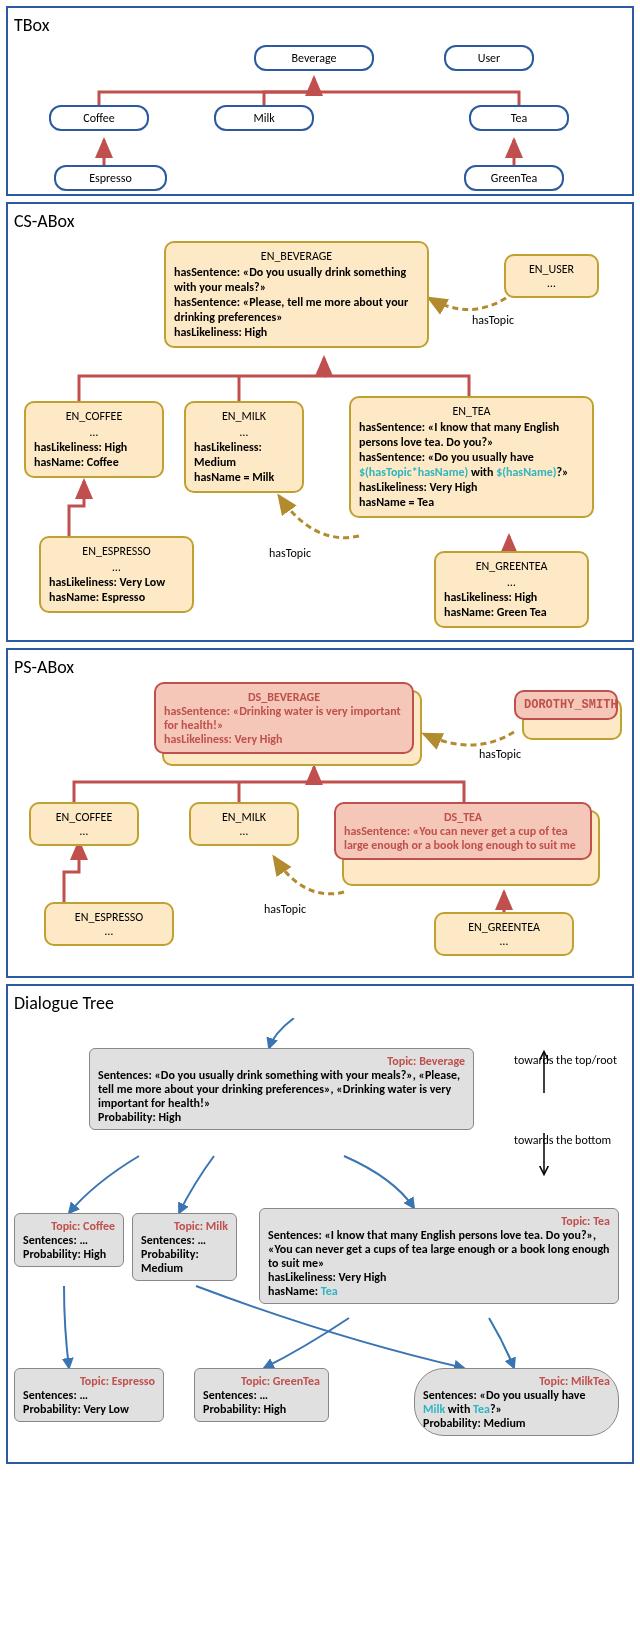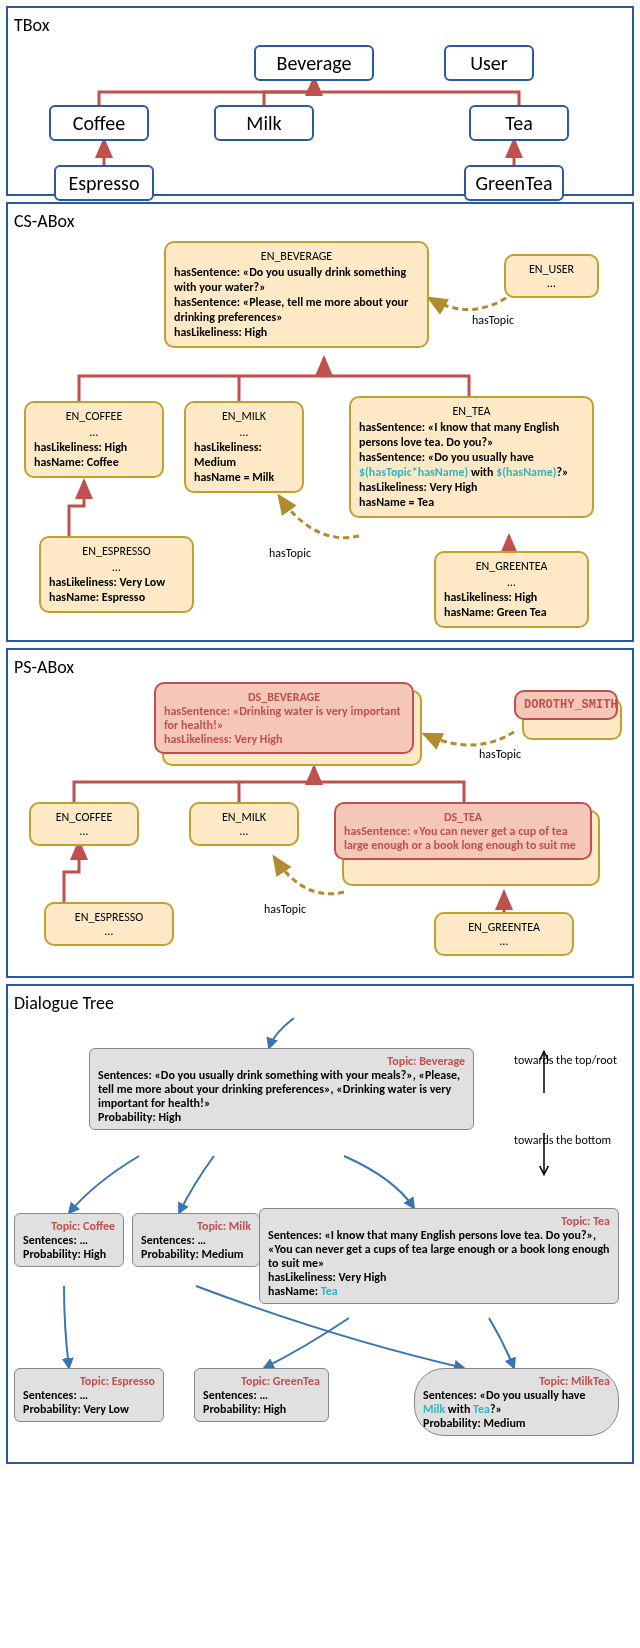--- a/index.html
+++ b/index.html
@@ -1,19 +1,19 @@
 <!DOCTYPE html>
 <html><head>
 <meta charset="utf-8">
 <style>
 * { box-sizing: border-box; margin: 0; padding: 0; }
 body { font-family: Calibri, Arial, sans-serif; font-size: 12px; width: 640px; background: #fff; }
 .panel { border: 2px solid #2a5a9f; margin: 6px; padding: 6px; position: relative; }
 .panel-title { font-size: 18px; font-weight: normal; margin-bottom: 4px; }
-.node { border: 2px solid #2a5a9f; border-radius: 6px; padding: 4px 8px; display: inline-block; background: #fff; text-align: center; font-size: 20px; position: absolute; }
+.node { border: 2px solid #2a5a9f; border-radius: 12px; padding: 4px 8px; display: inline-block; background: #fff; text-align: center; font-size: 12px; position: absolute; }
 .cs-node { border: 2px solid #c0a030; border-radius: 10px; padding: 6px 8px; background: #fde9c5; position: absolute; font-size: 12px; text-align: left; }
 .ps-node { border: 2px solid #c0504d; border-radius: 10px; padding: 6px 8px; background: #f5c7b8; position: absolute; font-size: 12px; text-align: left; color: #c0504d; font-weight: bold; }
 .ps-shadow { border: 2px solid #c0a030; border-radius: 10px; background: #fde9c5; position: absolute; }
 .dlg-node { border: 1.5px solid #888; border-radius: 6px; padding: 5px 8px; background: #e0e0e0; position: absolute; font-size: 12px; text-align: left; }
 .cs-node .title { font-weight: normal; text-align: center; margin-bottom: 2px; }
 .cs-node .line { line-height: 1.25; }
 .cs-node .line b { font-weight: bold; }
 .blue { color: #2eb5c0; font-weight: bold; }
 .red { color: #c0504d; font-weight: bold; }
 .dlg-node .red { font-weight: bold; text-align: right; }
@@ -37,21 +37,21 @@
       <path d="M 250 65 L 250 52 L 300 52" stroke="#c0504d" stroke-width="3" fill="none"></path>
       <path d="M 505 65 L 505 52 L 300 52" stroke="#c0504d" stroke-width="3" fill="none"></path>
       <path d="M 90 125 L 90 100" stroke="#c0504d" stroke-width="3" fill="none" marker-end="url(#ah)"></path>
       <path d="M 500 125 L 500 100" stroke="#c0504d" stroke-width="3" fill="none" marker-end="url(#ah)"></path>
     </svg>
     <div class="node" style="left:240px; top:5px; width:120px;">Beverage</div>
     <div class="node" style="left:430px; top:5px; width:90px;">User</div>
     <div class="node" style="left:35px; top:65px; width:100px;">Coffee</div>
     <div class="node" style="left:200px; top:65px; width:100px;">Milk</div>
     <div class="node" style="left:455px; top:65px; width:100px;">Tea</div>
-    <div class="node" style="left:40px; top:125px; width:100px;">Espresso</div>
+    <div class="node" style="left:40px; top:125px; width:113px;">Espresso</div>
     <div class="node" style="left:450px; top:125px; width:100px;">GreenTea</div>
   </div>
 </div>
 
 <div class="panel" style="height:440px;">
   <div class="panel-title">CS-ABox</div>
   <div style="position:relative; height:410px;">
     <svg class="connectors" width="620" height="410">
       <defs>
         <marker id="ah2" markerWidth="10" markerHeight="10" refX="6" refY="3" orient="auto" markerUnits="strokeWidth">
@@ -65,21 +65,21 @@
       <path d="M 225 165 L 225 140" stroke="#c0504d" stroke-width="3" fill="none"></path>
       <path d="M 455 165 L 455 140 L 310 140" stroke="#c0504d" stroke-width="3" fill="none"></path>
       <path d="M 55 300 L 55 270 L 70 270 L 70 245" stroke="#c0504d" stroke-width="3" fill="none" marker-end="url(#ah2)"></path>
       <path d="M 495 315 L 495 300" stroke="#c0504d" stroke-width="3" fill="none" marker-end="url(#ah2)"></path>
       <path d="M 492 62 Q 455 85 415 62" stroke="#b28b2e" stroke-width="3" fill="none" stroke-dasharray="6 4" marker-end="url(#dh)"></path>
       <path d="M 345 300 Q 300 310 265 260" stroke="#b28b2e" stroke-width="3" fill="none" stroke-dasharray="6 4" marker-end="url(#dh)"></path>
     </svg>
 
     <div class="cs-node" style="left:150px; top:5px; width:265px;">
       <div class="title">EN_BEVERAGE</div>
-      <div class="line"><b>hasSentence: «Do you usually drink something with your water?»</b></div>
+      <div class="line"><b>hasSentence: «Do you usually drink something with your meals?»</b></div>
       <div class="line"><b>hasSentence: «Please, tell me more about your drinking preferences»</b></div>
       <div class="line"><b>hasLikeliness: High</b></div>
     </div>
     <div class="cs-node" style="left:490px; top:18px; width:95px; text-align:center;">
       <div>EN_USER</div>
       <div>…</div>
     </div>
     <div class="has-topic-label" style="left:458px; top:77px;">hasTopic</div>
 
     <div class="cs-node" style="left:10px; top:165px; width:140px;">
@@ -208,21 +208,21 @@
       <div class="red">Topic: Beverage</div>
       <div><b>Sentences: «Do you usually drink something with your meals?», «Please, tell me more about your drinking preferences», «Drinking water is very important for health!»</b></div>
       <div><b>Probability: High</b></div>
     </div>
 
     <div class="dlg-node" style="left:0px; top:195px; width:110px;">
       <div class="red">Topic: Coffee</div>
       <div><b>Sentences: …</b></div>
       <div><b>Probability: High</b></div>
     </div>
-    <div class="dlg-node" style="left:118px; top:195px; width:128px;">
+    <div class="dlg-node" style="left:118px; top:195px; width:105px;">
       <div class="red">Topic: Milk</div>
       <div><b>Sentences: …</b></div>
       <div><b>Probability: Medium</b></div>
     </div>
     <div class="dlg-node" style="left:245px; top:190px; width:360px;">
       <div class="red">Topic: Tea</div>
       <div><b>Sentences: «I know that many English persons love tea. Do you?», «You can never get a cups of tea large enough or a book long enough to suit me»</b></div>
       <div><b>hasLikeliness: Very High</b></div>
       <div><b><span>hasName: </span><span class="blue">Tea</span></b></div>
     </div>

